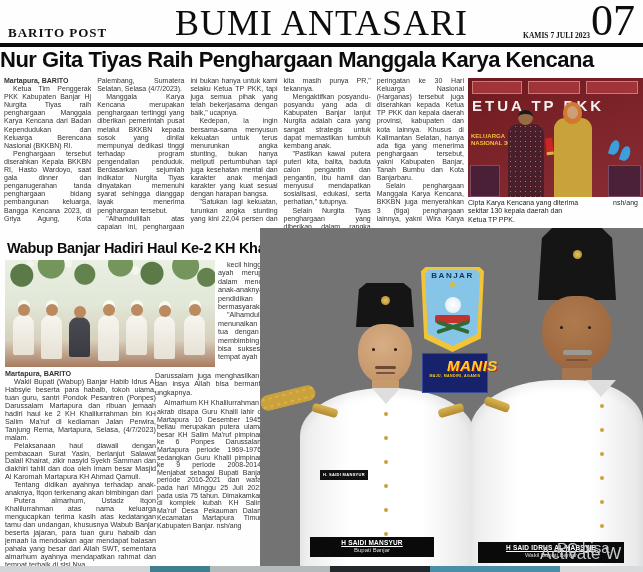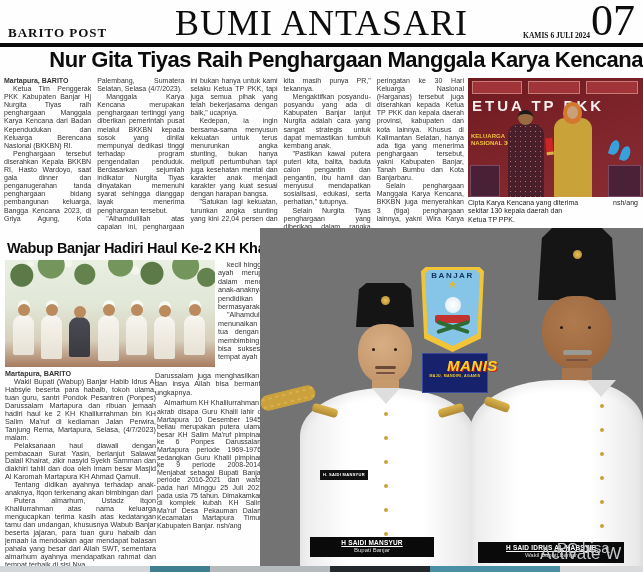--- a/index.html
+++ b/index.html
@@ -12,21 +12,21 @@
   .abs { position: absolute; }
 
   
   .mast-left  { left:8px; top:26px; font:bold 13px/14px "Liberation Serif", serif; letter-spacing:1px; color:#111; }
   .mast-title { left:0; top:4px; width:643px; text-align:center; font:400 36px/38px "Liberation Serif", serif; letter-spacing:1px; color:#0d0d0d; }
   .mast-date  { left:500px; top:32px; width:90px; text-align:right; font:bold 7.5px/8px "Liberation Serif", serif; color:#111; }
   .mast-page  { left:591px; top:-2px; font:400 44px/46px "Liberation Serif", serif; color:#0d0d0d; }
   .mast-rule  { left:0; top:43px; width:643px; height:3.5px; background:#0a0a0a; }
 
   
-  .hl1 { left:0; top:47px; width:643px; text-align:right; white-space:nowrap;
+  .hl1 { left:0; top:47px; width:643px; text-align:left; white-space:nowrap;
          font:bold 22px/26px "Liberation Sans", sans-serif; letter-spacing:-0.5px; color:#0c0c0c; }
   .hl2 { left:0; top:239px; width:348px; text-align:center; white-space:nowrap;
          font:bold 14.5px/18px "Liberation Sans", sans-serif; letter-spacing:-0.3px; color:#0c0c0c; }
 
   
   .news p { margin:0; text-indent:9px; text-align:justify; }
   .news p.dateline { text-indent:0; font-weight:bold; text-align:left; }
   .a1cols { left:4px; top:77px; width:460px; height:161px;
             column-count:5; column-gap:6px; column-fill:auto; overflow:hidden;
             font-size:7px; line-height:8.1px; color:#333; }
@@ -139,21 +139,21 @@
   .strip { left:0; top:566px; width:643px; height:6px; display:flex; z-index:8; }
   .strip div { height:6px; }
 </style>
 </head>
 <body>
 
 <div class="page">
 
   <div class="abs mast-left">BARITO POST</div>
   <div class="abs mast-title">BUMI ANTASARI</div>
-  <div class="abs mast-date">KAMIS 6 JULI 2024</div>
+  <div class="abs mast-date">KAMIS 7 JULI 2023</div>
   <div class="abs mast-page">07</div>
   <div class="abs mast-rule"></div>
 
   <div class="abs hl1">Nur Gita Tiyas Raih Penghargaan Manggala Karya Kencana</div>
 
   <div class="abs a1cols news">
     <p class="dateline">Martapura, BARITO</p>
     <p>Ketua Tim Penggerak PKK Kabupaten Banjar Hj Nurgita Tiyas raih penghargaan Manggala Karya Kencana dari Badan Kependudukan dan Keluarga Berencana Nasional (BKKBN) RI.</p>
     <p>Penghargaan tersebut diserahkan Kepala BKKBN RI, Hasto Wardoyo, saat gala dinner dan penganugerahan tanda penghargaan bidang pembangunan keluarga, Bangga Kencana 2023, di Griya Agung, Kota Palembang, Sumatera Selatan, Selasa (4/7/2023).</p>
     <p>Manggala Karya Kencana merupakan penghargaan tertinggi yang diberikan pemerintah pusat melalui BKKBN kepada sosok yang dinilai mempunyai dedikasi tinggi terhadap program pengendalian penduduk. Berdasarkan sejumlah indikator Nurgita Tiyas dinyatakan memenuhi syarat sehingga dianggap layak menerima penghargaan tersebut.</p>

